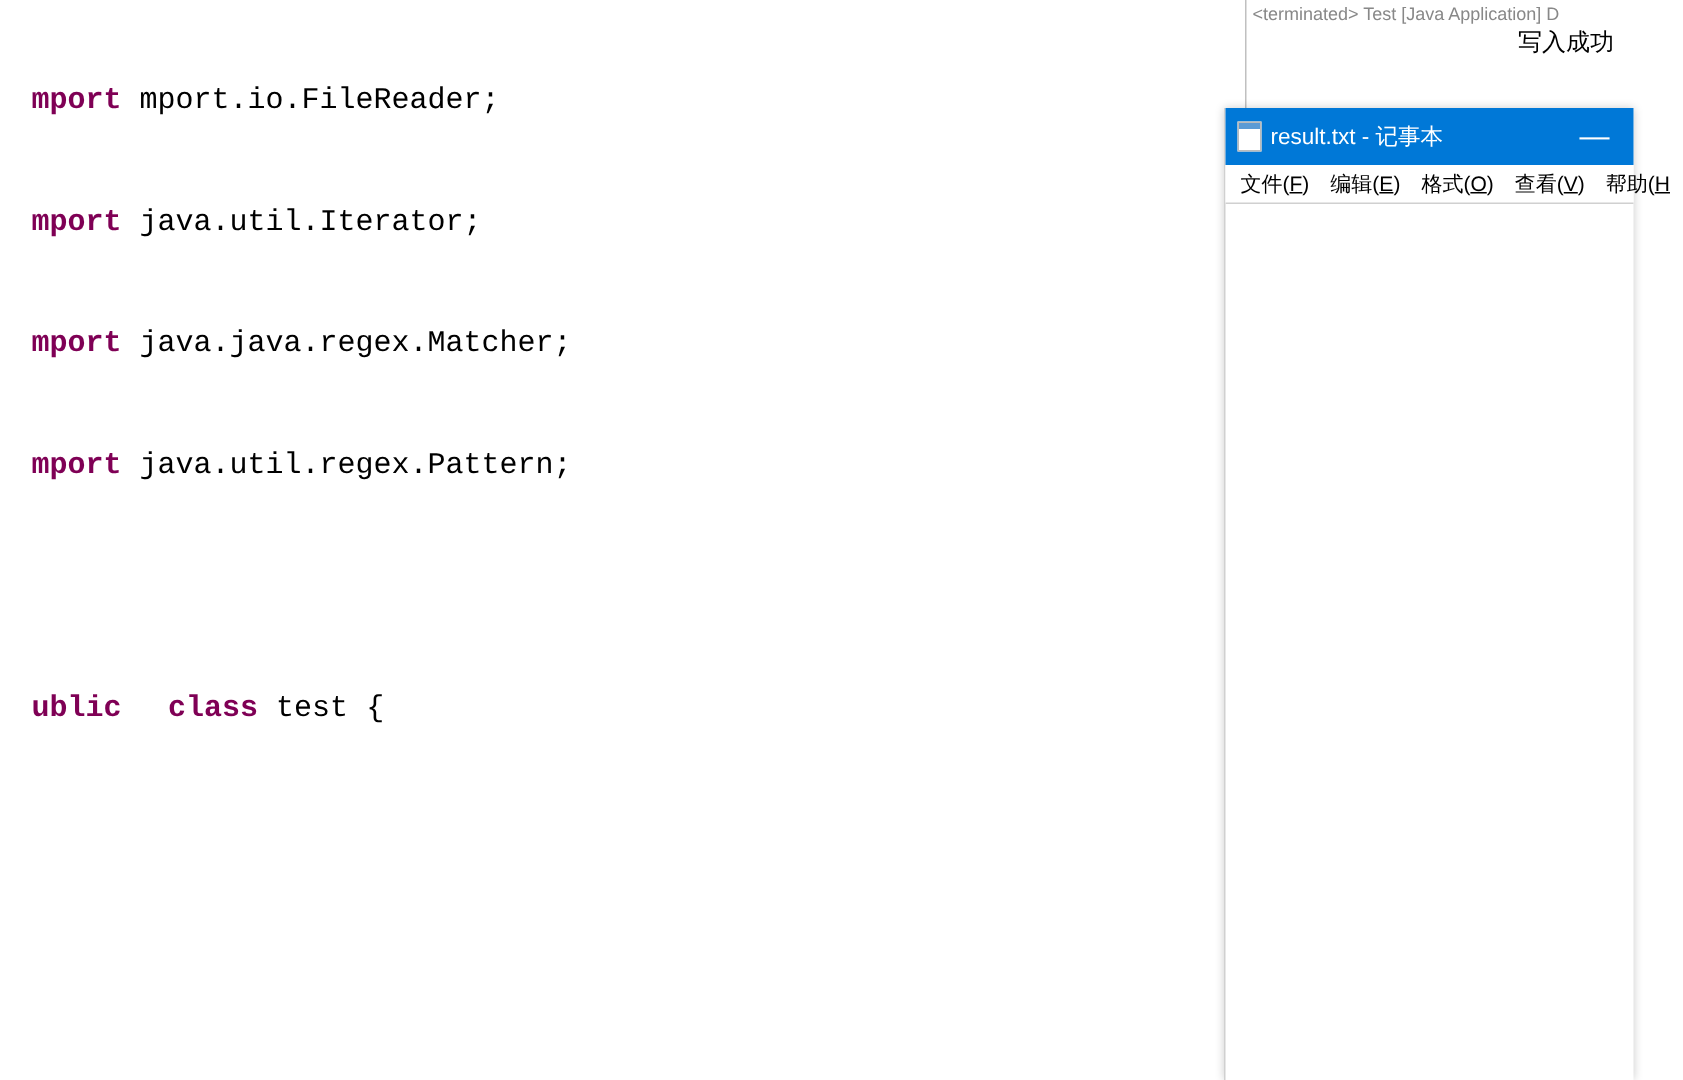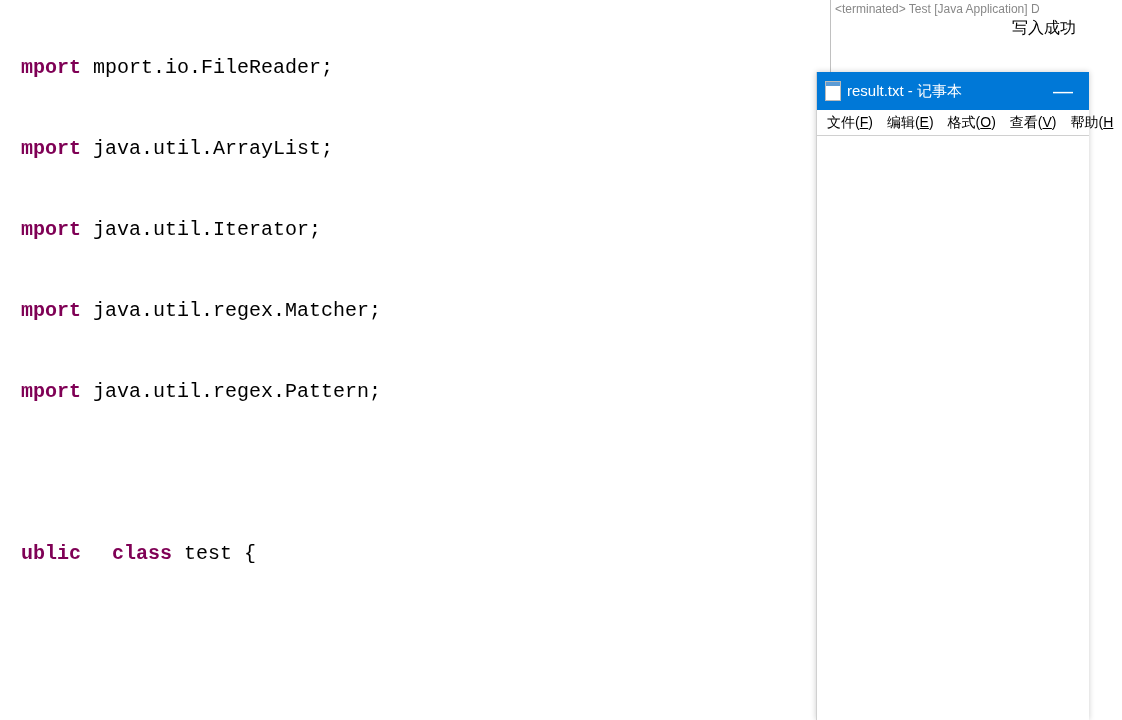--- a/index.html
+++ b/index.html
@@ -130,23 +130,22 @@
       display: inline-block;
       height: 18px;
       vertical-align: middle;
     }
   </style>
 </head>
 <body>
 
 <div class="editor">
   <div class="line"><span class="kw">mport</span> <span>mport.io.FileReader</span>;</div>
-  <div class="line"><span class="kw">mport</span> <span>java.util.ArrayList</span>;</div>
   <div class="line"><span class="kw">mport</span> <span>java.util.Iterator</span>;</div>
-  <div class="line"><span class="kw">mport</span> <span>java.util.regex.Matcher</span>;</div>
+  <div class="line"><span class="kw">mport</span> <span>java.java.regex.Matcher</span>;</div>
   <div class="line"><span class="kw">mport</span> <span>java.util.regex.Pattern</span>;</div>
   <div class="line">&nbsp;</div>
   <div class="line"><span class="kw">ublic</span> <span class="kw">class</span> <span>test</span> <span>{</span></div>
   
   
   
   
   
   
   

